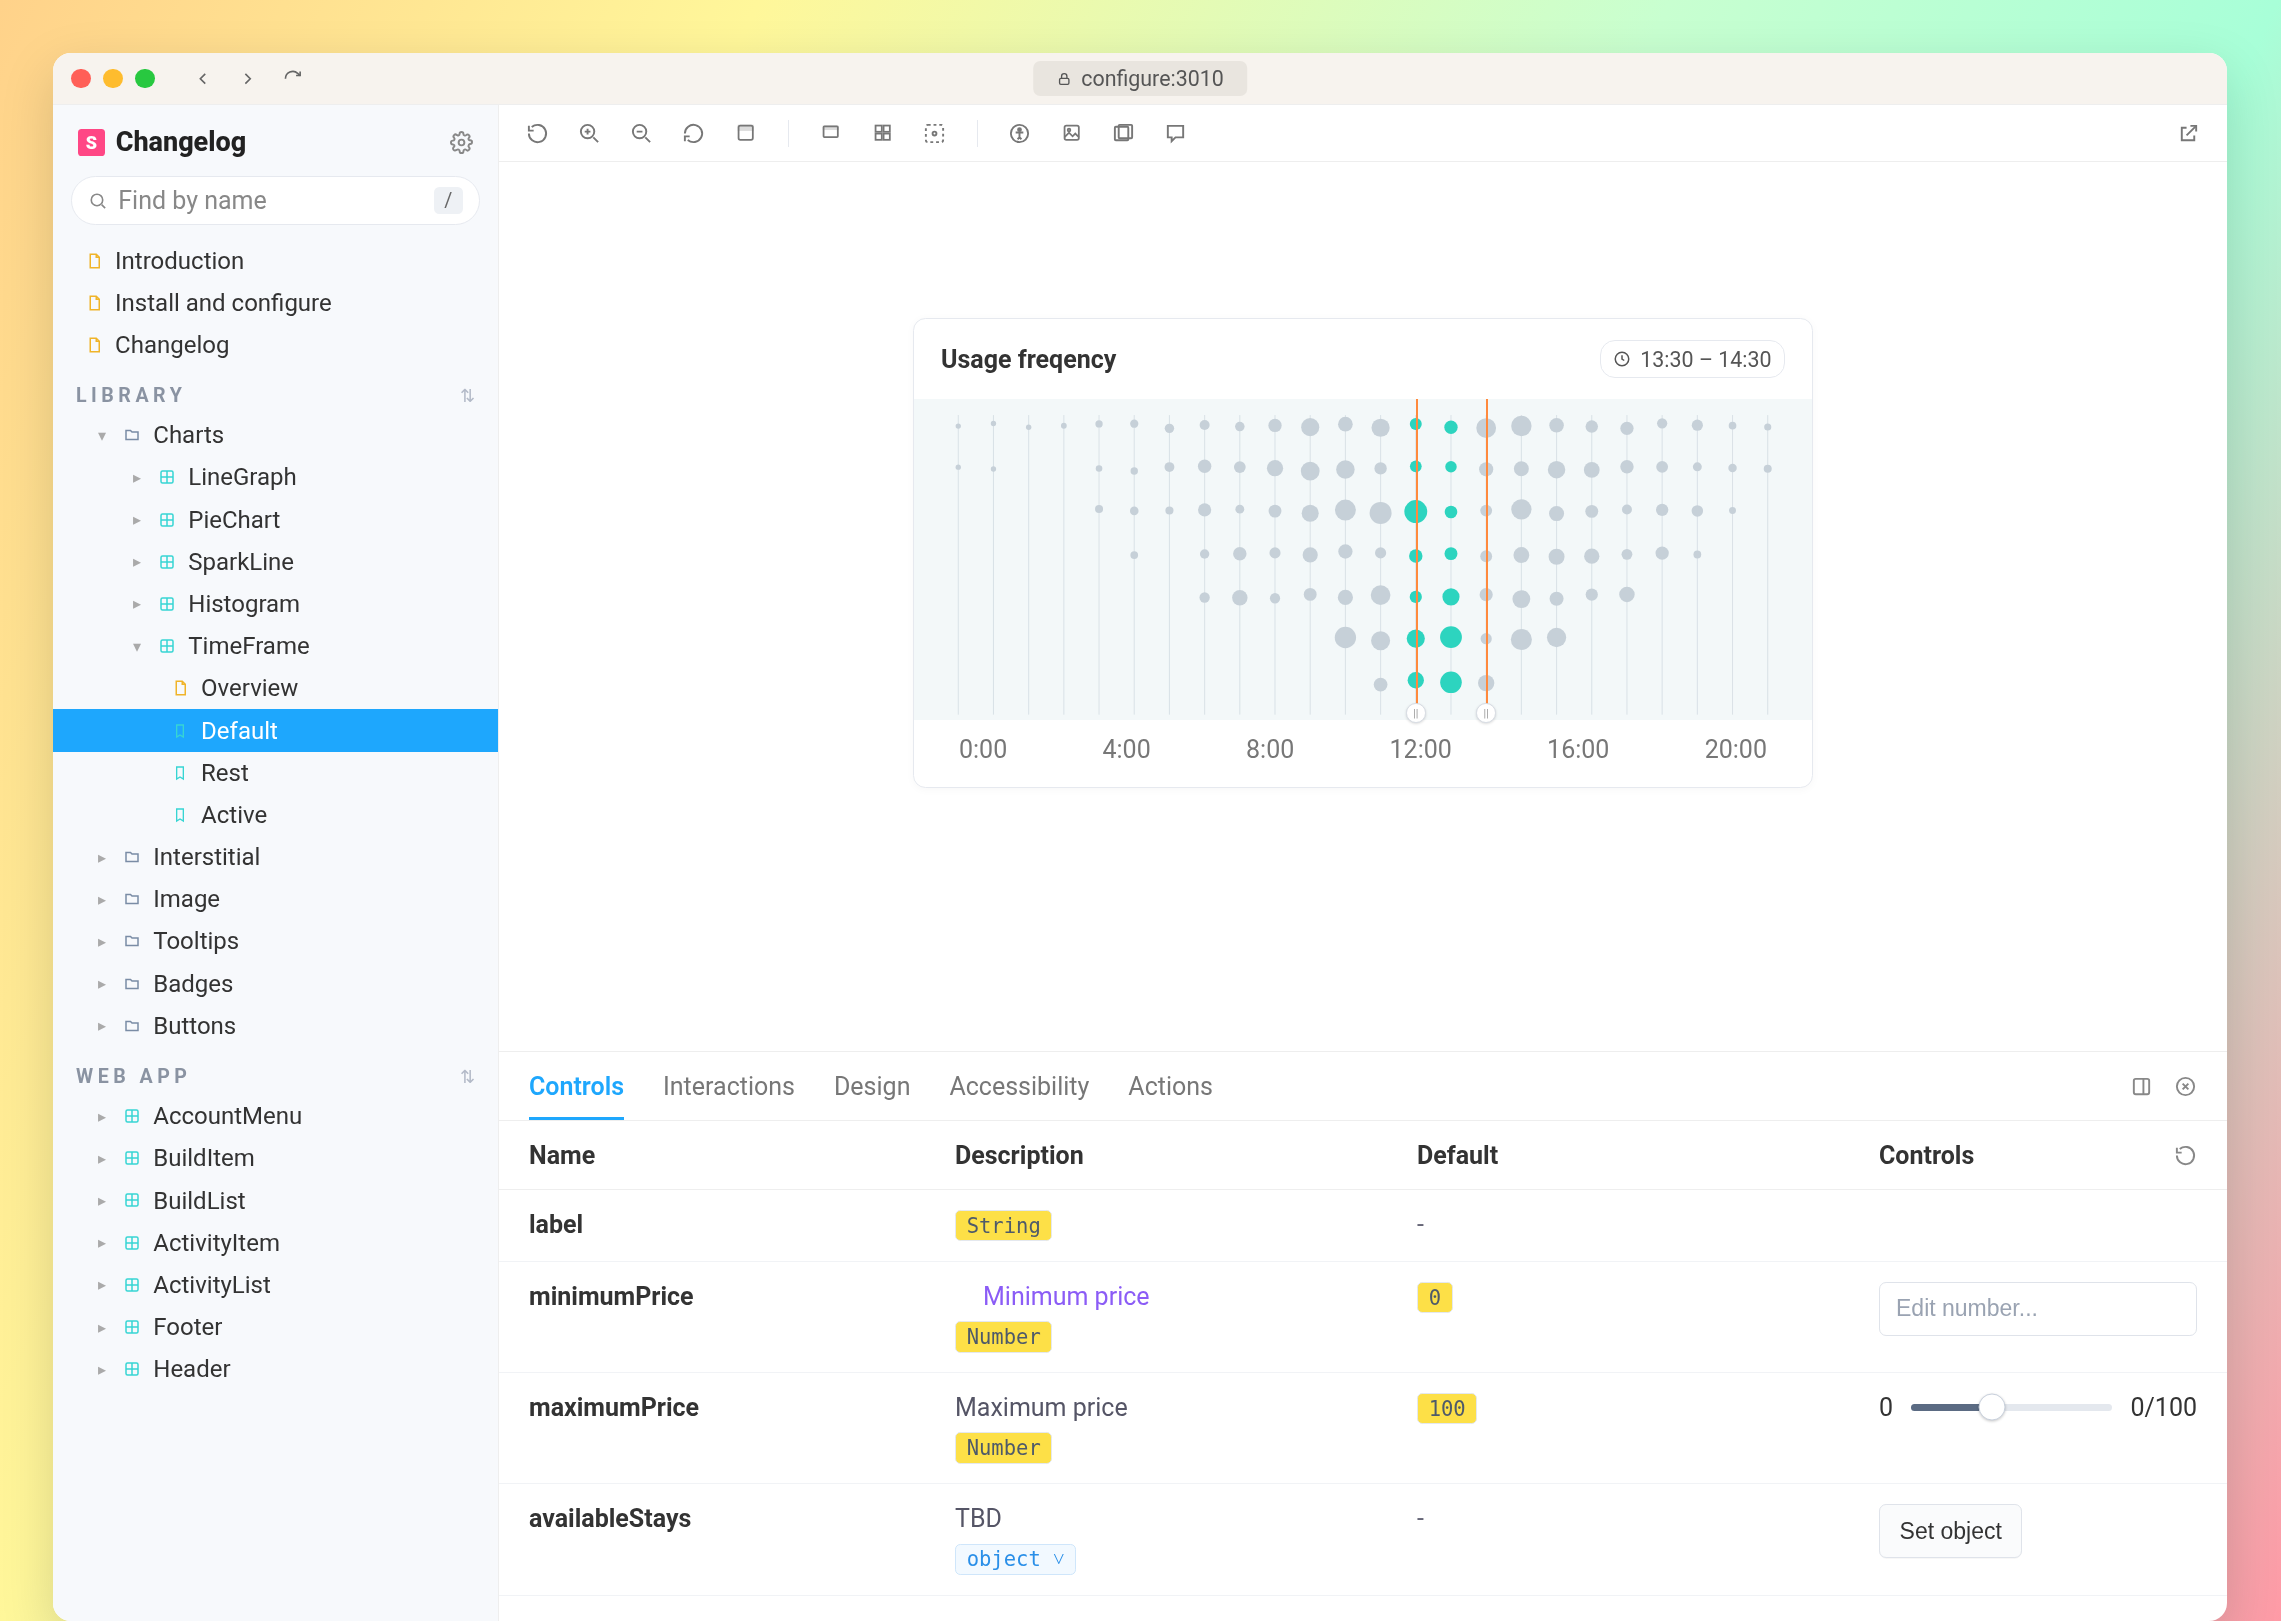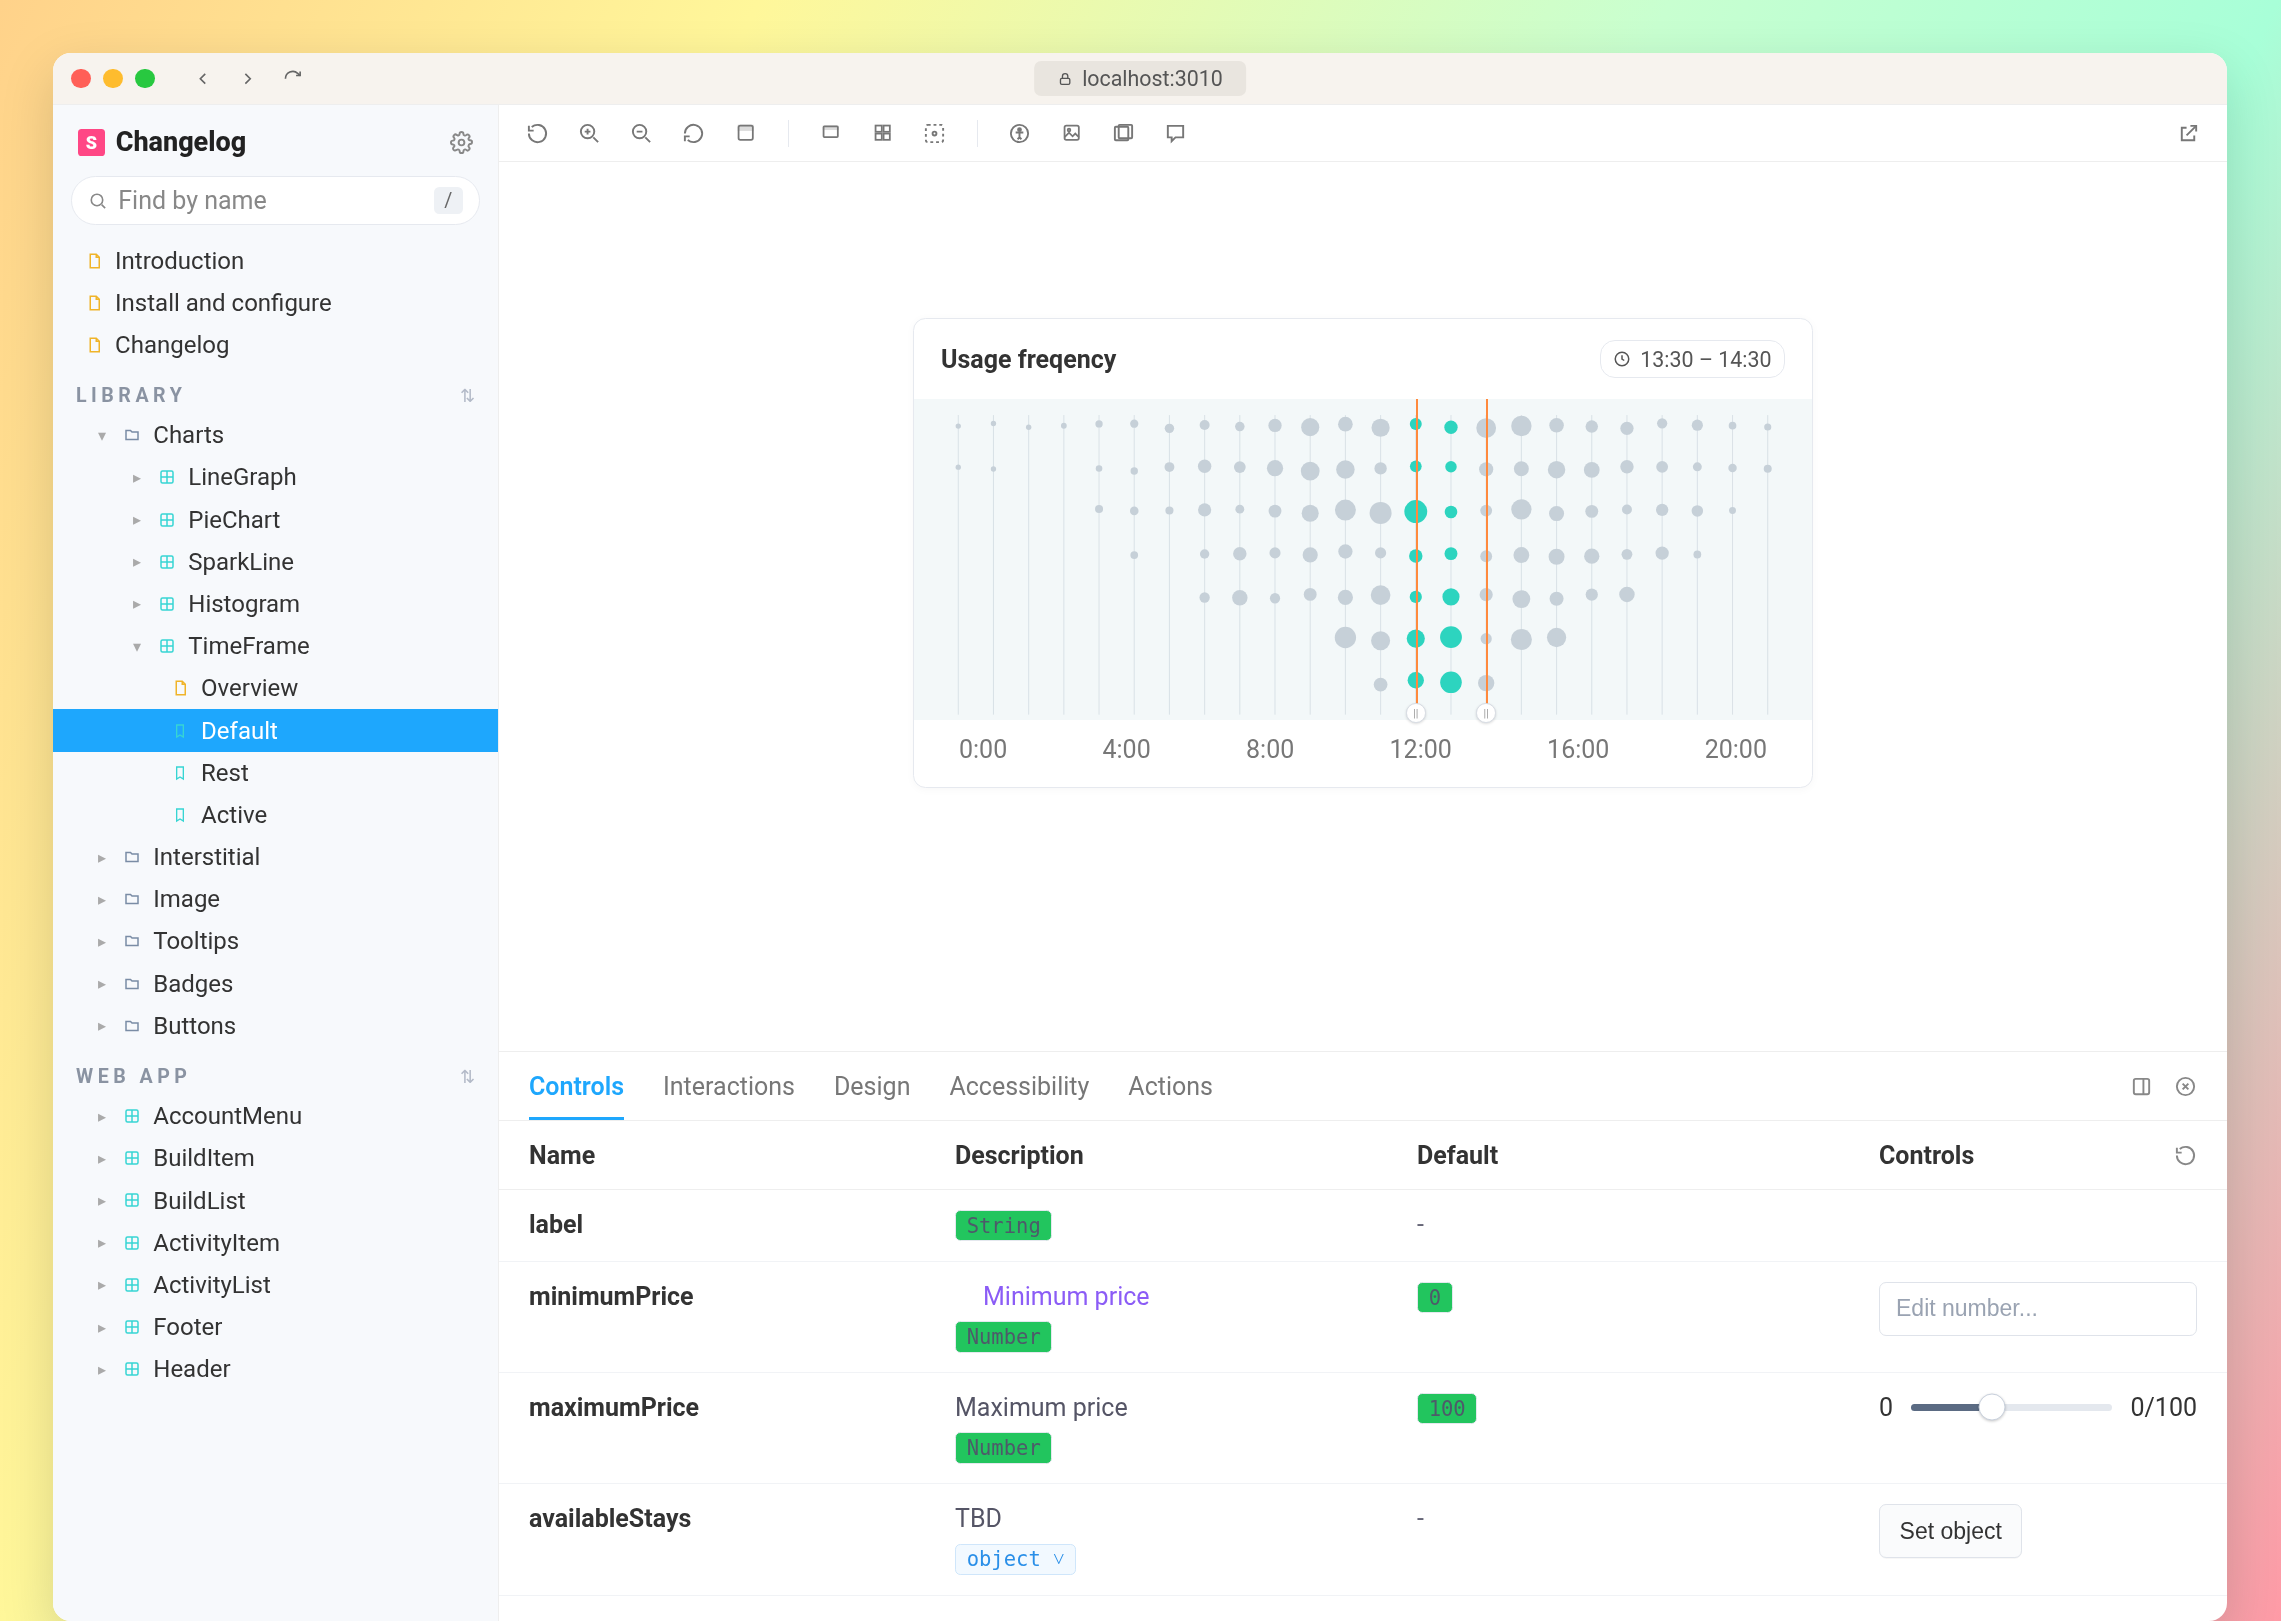--- a/index.html
+++ b/index.html
@@ -103,21 +103,21 @@
   .addons { border-top:0.9px solid #eee; display:flex; flex-direction:column; height:570px; }
   .tabs { display:flex; align-items:center; gap:39px; padding:0 30px; border-bottom:0.9px solid #eee; }
   .tab { padding:19.6px 0; font-size:25px; color:#777; cursor:pointer; }
   .tab.active { color:#1ea7fd; border-bottom:3.6px solid #1ea7fd; padding-bottom:16px; font-weight:600; }
   .tabs .tabright { margin-left:auto; display:flex; gap:21.4px; color:#888; }
   .table { flex:1; overflow-y:auto; }
   .thead, .trow { display:grid; grid-template-columns: 392px 428px 428px 1fr; padding:19.6px 30px; align-items:flex-start;gap:34px; }
   .thead { font-weight:700; color:#333; border-bottom:0.9px solid #eee; }
   .trow { border-bottom:0.9px solid #f1f3f6; }
   .trow .name { font-weight:700; color:#333; }
-  .badge { display:inline-block; background:#22c55e; border:0.9px solid #e4e8ee; border-radius:5.3px; padding:2.7px 10.7px; font-family:ui-monospace,Menlo,monospace; font-size:20.5px; color:#4e5a6a; }
+  .badge { display:inline-block; background:#fde047; border:0.9px solid #e4e8ee; border-radius:5.3px; padding:2.7px 10.7px; font-family:ui-monospace,Menlo,monospace; font-size:20.5px; color:#4e5a6a; }
   .badge.blue { color:#2a8fe8; border-color:#cfe6fb; background:#f2f9ff; }
   .ctrl-input { width:100%; border:0.9px solid #dfe3ea; border-radius:7.1px; padding:12.5px 16px; font-size:23px; color:#333; background:#fff; }
   .ctrl-input::placeholder { color:#9aa3b2; }
   .ctrl-btn { border:0.9px solid #dfe3ea; background:#fafbfc; border-radius:7.1px; padding:12.5px 19.6px; font-size:23px; color:#333; cursor:pointer; box-shadow: 0 0.9px 0 rgba(0,0,0,0.03); }
   .slider-row { display:flex; align-items:center; gap:18px; }
   .slider { flex:1; height:7.1px; background:#e4e8ee; border-radius:5.3px; position:relative; }
   .slider-fill { position:absolute; left:0; top:0; bottom:0; width:40%; background:#5b6b83; border-radius:5.3px; }
   .slider-thumb { position:absolute; top:50%; left:40%; transform:translate(-50%,-50%); width:27px; height:27px; border-radius:50%; background:#fff; border:0.9px solid #c8d0dc; box-shadow:0 0.9px 2.7px rgba(0,0,0,0.2); }
   .desc-col { display:flex; flex-direction:column; gap:10.7px; align-items:flex-start; }
   .thead .ctrlhead { display:flex; align-items:center; justify-content:space-between; }
@@ -152,21 +152,21 @@
           </svg>
       </div>
     </div>
     <div class="urlbox">
       <span>
         <svg width="16" height="16" viewBox="0 0 24 24" fill="none" stroke="currentColor" stroke-width="2">
             <rect x="5" y="11" width="14" height="9" rx="2"></rect>
             <path d="M8 11V8a4 4 0 0 1 8 0v3"></path>
           </svg>
       </span>
-      <span>localhost:3010</span>
+      <span>configure:3010</span>
     </div>
   </div>
 
   <div class="body">
 
     <div class="sidebar">
       <div class="sb-header">
         <div class="brand">
           <div class="brand-logo">S</div>
           <span>Changelog</span>

